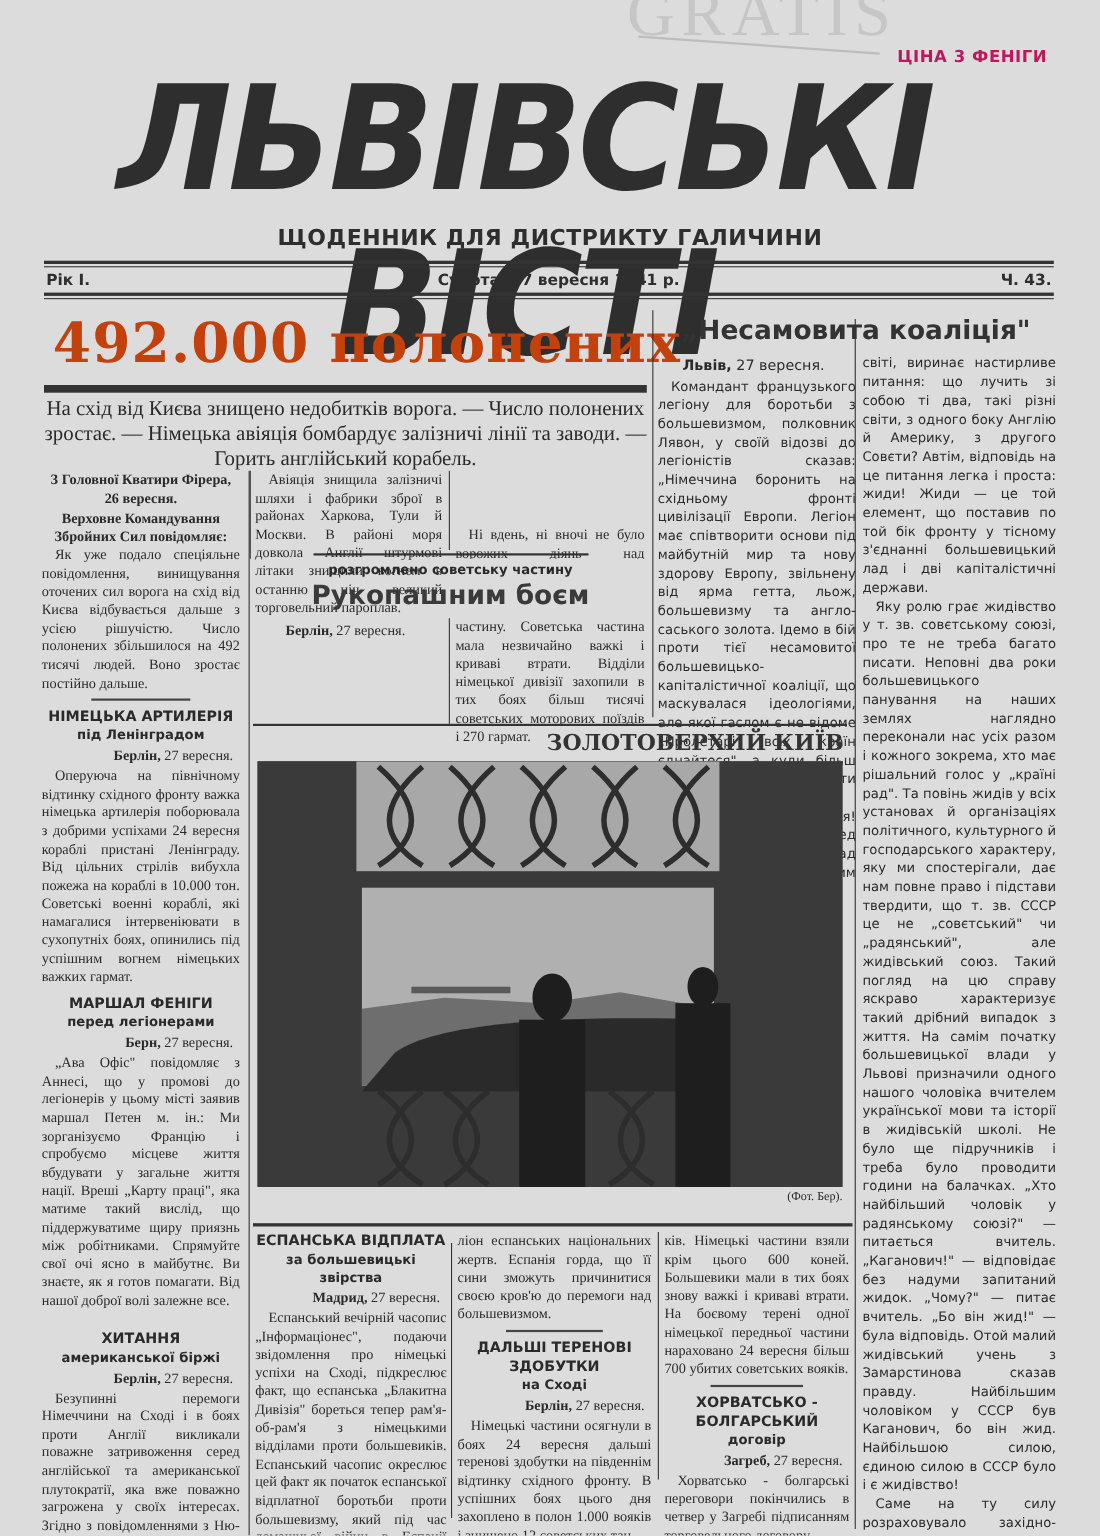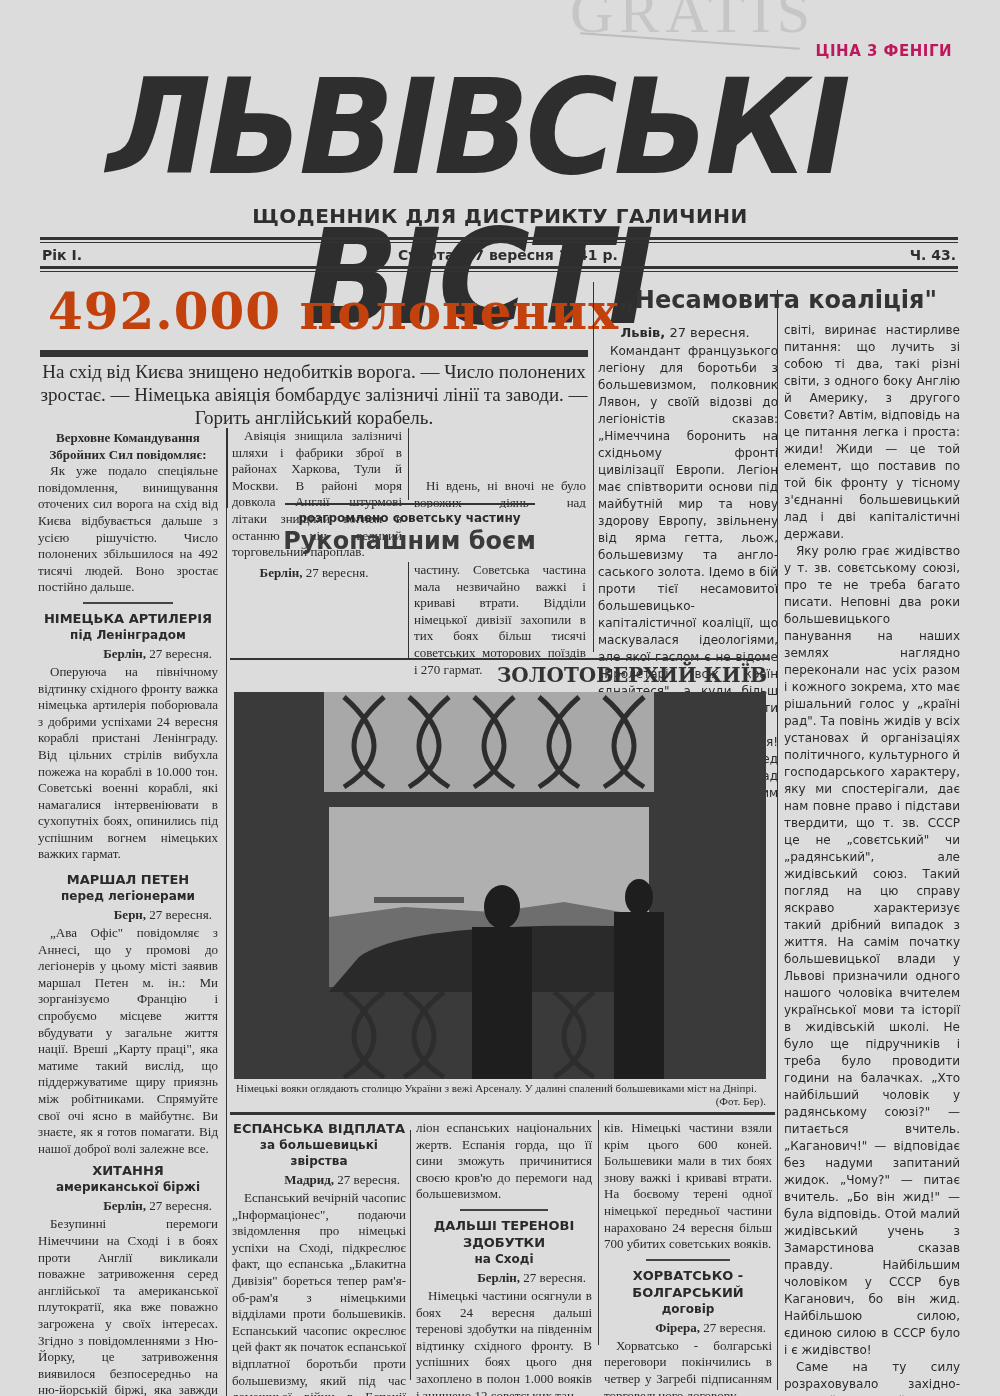--- a/index.html
+++ b/index.html
@@ -60,35 +60,36 @@
 <div class="abs vline" style="left:593px; top:282px; height:370px;"></div>
 <div class="abs vline" style="left:227px; top:428px; height:80px;"></div>
 <div class="abs vline" style="left:408px; top:428px; height:72px;"></div>
 <div class="abs vline" style="left:408px; top:562px; height:96px;"></div>
 <div class="abs vline" style="left:226px; top:428px; height:968px;"></div>
 <div class="abs vline" style="left:777px; top:290px; height:1100px;"></div>
 <div class="abs vline" style="left:410px; top:1130px; height:250px;"></div>
 <div class="abs vline" style="left:598px; top:1120px; height:225px;"></div>
 
 <div class="abs col" style="left:38px; top:428px; width:180px;">
+  <div style="text-align:center; font-weight:bold;">З Головної Кватири Фірера, 26 вересня.</div>
   <div style="font-weight:bold; text-align:center; margin-top:2px;">Верховне Командування Збройних Сил повідомляє:</div>
   <p>Як уже подало спеціяльне повідомлення, винищування оточених сил ворога на схід від Києва відбувається дальше з усією рішучістю. Число полонених збільшилося на 492 тисячі людей. Воно зростає постійно дальше.</p>
   <div class="sep"></div>
 
   <div class="hd-sans hd">НІМЕЦЬКА АРТИЛЕРІЯ</div>
   <div class="hd-sans hd-sub">під Ленінградом</div>
   <div class="dl"><b>Берлін,</b> <span>27 вересня.</span></div>
   <p>Оперуюча на північному відтинку східного фронту важка німецька артилерія поборювала з добрими успіхами 24 вересня кораблі пристані Ленінграду. Від цільних стрілів вибухла пожежа на кораблі в 10.000 тон. Советські военні кораблі, які намагалися інтервеніювати в сухопутніх боях, опинились під успішним вогнем німецьких важких гармат.</p>
 
-  <div class="hd-sans hd" style="margin-top:8px;">МАРШАЛ ПЕТЕН</div>
+  <div class="hd-sans hd" style="margin-top:8px;">МАРШАЛ ФЕНІГИ</div>
   <div class="hd-sans hd-sub">перед легіонерами</div>
   <div class="dl"><b>Берн,</b> <span>27 вересня.</span></div>
   <p>„Ава Офіс" повідомляє з Аннесі, що у промові до легіонерів у цьому місті заявив маршал Петен м. ін.: Ми зорганізуємо Францію і спробуємо місцеве життя вбудувати у загальне життя нації. Вреші „Карту праці", яка матиме такий вислід, що піддержуватиме щиру приязнь між робітниками. Спрямуйте свої очі ясно в майбутнє. Ви знаєте, як я готов помагати. Від нашої доброї волі залежне все.</p>
 
-  <div class="hd-sans hd" style="margin-top:5px;">ХИТАННЯ</div>
+  <div class="hd-sans hd" style="margin-top:18px;">ХИТАННЯ</div>
   <div class="hd-sans hd-sub">американської біржі</div>
   <div class="dl"><b>Берлін,</b> <span>27 вересня.</span></div>
   <p>Безупинні перемоги Німеччини на Сході і в боях проти Англії викликали поважне затривоження серед англійської та американської плутократії, яка вже поважно загрожена у своїх інтересах. Згідно з повідомленнями з Ню-Йорку, це затривоження виявилося безпосередньо на ню-йорській біржі, яка завжди була і є вразливим барометром на всякі ускладнення політичного змісту. Треба надіятися на поважні хитання і зміни в дотеперішніх біржевих акціях і операціях цієї біржі.</p>
 </div>
 
 <div class="abs col" style="left:232px; top:428px; width:170px;">
   <p>Авіяція знищила залізничі шляхи і фабрики зброї в районах Харкова, Тули й Москви. В районі моря довкола Англії штурмові літаки знищили вогнем в останню ніч великий торговельний пароплав.</p>
 </div>
 <div class="abs col" style="left:414px; top:428px; width:172px; height:80px; overflow:hidden;">
   <p style="margin-top:50px;">Ні вдень, ні вночі не було ворожих діянь над Німеччиною.</p>
@@ -140,21 +141,20 @@
     <ellipse cx="405" cy="205" rx="14" ry="18" fill="#1e1e1e"></ellipse>
     <rect x="380" y="220" width="50" height="167" fill="#1e1e1e"></rect>
     <g stroke="#2d2d2d" stroke-width="5" fill="none">
       <path d="M110 300 C150 330,150 360,110 385 M150 300 C110 330,110 360,150 385"></path>
       <path d="M170 300 C210 330,210 360,170 385 M210 300 C170 330,170 360,210 385"></path>
       <path d="M320 300 C360 330,360 360,320 385 M360 300 C320 330,320 360,360 385"></path>
     </g>
   </svg>
 </div>
 <div class="abs caption">
-  <span>Німецькі вояки оглядають столицю України з вежі Арсеналу. У далині спалений большевиками міст на Дніпрі.</span>
   <span style="float:right;">(Фот. Бер).</span>
 </div>
 <div class="abs" style="left:230px; top:1112px; width:545px; border-top:3px solid #333;"></div>
 
 <div class="abs col" style="left:232px; top:1120px; width:174px;">
   <div class="hd-sans hd">ЕСПАНСЬКА ВІДПЛАТА</div>
   <div class="hd-sans hd-sub">за большевицькі звірства</div>
   <div class="dl"><b>Мадрид,</b> <span>27 вересня.</span></div>
   <p>Еспанський вечірній часопис „Інформаціонес", подаючи звідомлення про німецькі успіхи на Сході, підкреслює факт, що еспанська „Блакитна Дивізія" бореться тепер рам'я-об-рам'я з німецькими відділами проти большевиків. Еспанський часопис окреслює цей факт як початок еспанської відплатної боротьби проти большевизму, який під час домашньої війни в Еспанії проковтнув понад мі-</p>
 </div>
@@ -166,15 +166,15 @@
   <div class="hd-sans hd-sub">на Сході</div>
   <div class="dl"><b>Берлін,</b> <span>27 вересня.</span></div>
   <p>Німецькі частини осягнули в боях 24 вересня дальші теренові здобутки на південнім відтинку східного фронту. В успішних боях цього дня захоплено в полон 1.000 вояків і знищено 12 советських тан-</p>
 </div>
 
 <div class="abs col" style="left:604px; top:1120px; width:168px;">
   <p style="text-indent:0;">ків. Німецькі частини взяли крім цього 600 коней. Большевики мали в тих боях знову важкі і криваві втрати. На боєвому терені одної німецької передньої частини нараховано 24 вересня більш 700 убитих советських вояків.</p>
   <div class="sep"></div>
   <div class="hd-sans hd">ХОРВАТСЬКО - БОЛГАРСЬКИЙ</div>
   <div class="hd-sans hd-sub">договір</div>
-  <div class="dl"><b>Фірера,</b> <span>27 вересня.</span></div>
+  <div class="dl"><b>Загреб,</b> <span>27 вересня.</span></div>
   <p>Хорватсько - болгарські переговори покінчились в четвер у Загребі підписанням торговельного договору.</p>
 </div>
 
 </body></html>

